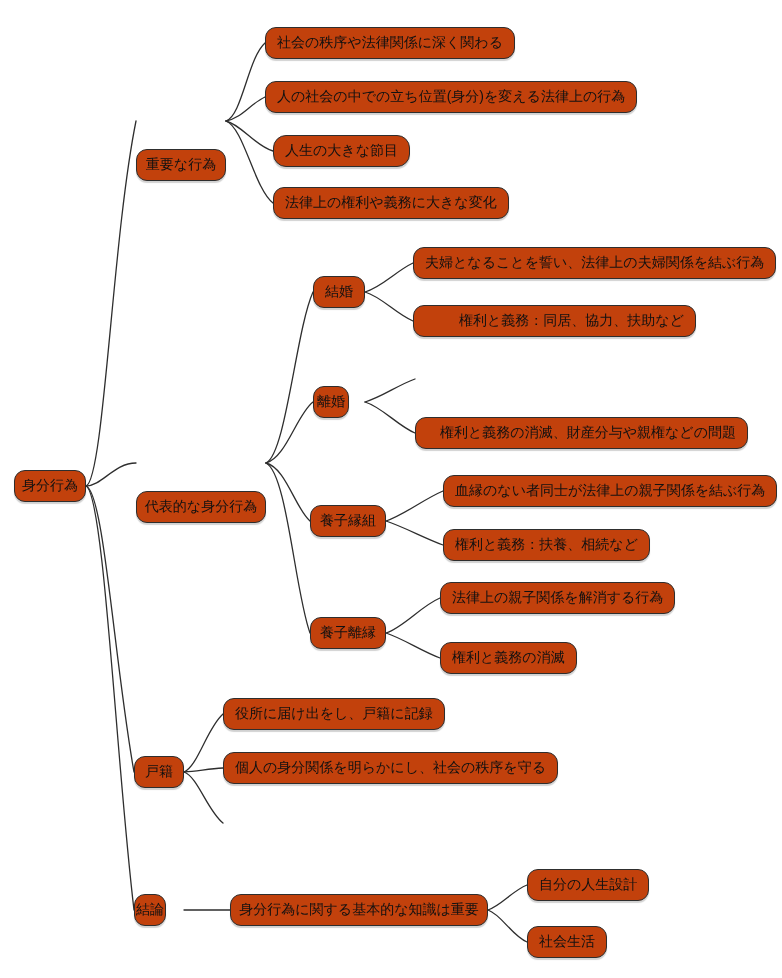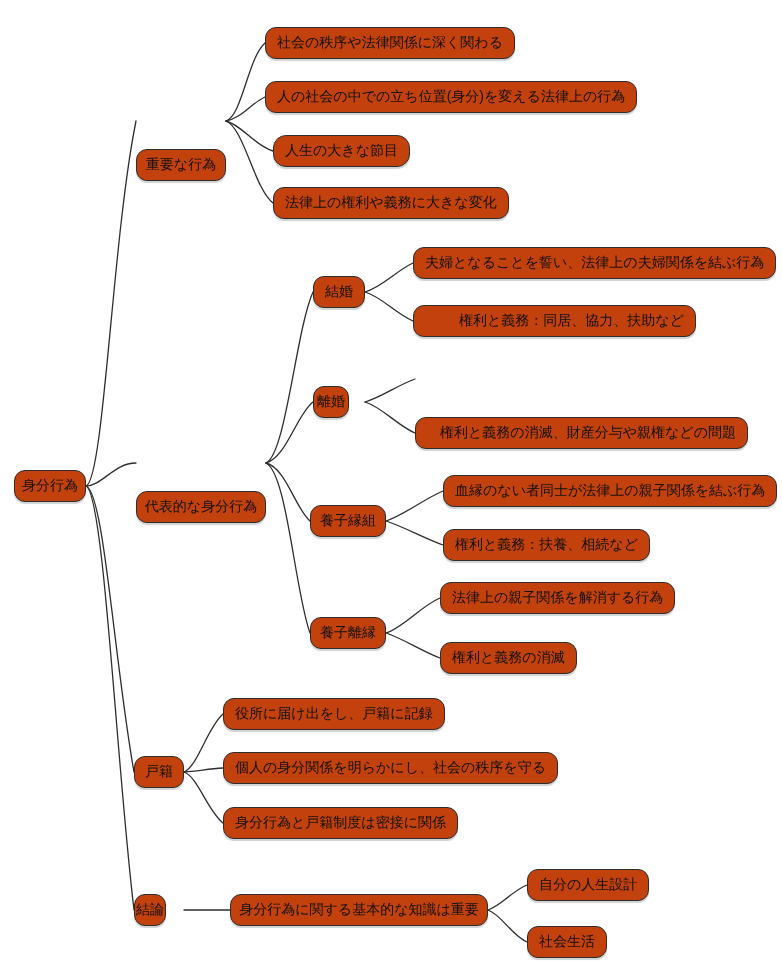--- a/index.html
+++ b/index.html
@@ -110,20 +110,19 @@
   <div class="node leaf" style="left:443px; top:475px;">血縁のない者同士が法律上の親子関係を結ぶ行為</div>
   <div class="node leaf" style="left:443px; top:529px;">権利と義務：扶養、相続など</div>
 
   <div class="node" style="left:310px; top:617px; width:76px;">養子離縁</div>
   <div class="node leaf" style="left:440px; top:582px;">法律上の親子関係を解消する行為</div>
   <div class="node leaf" style="left:440px; top:642px;">権利と義務の消滅</div>
 
   <div class="node" style="left:134px; top:756px; width:50px;">戸籍</div>
   <div class="node leaf" style="left:223px; top:698px;">役所に届け出をし、戸籍に記録</div>
   <div class="node leaf" style="left:223px; top:752px;">個人の身分関係を明らかにし、社会の秩序を守る</div>
-  <div class="node leaf" style="left:223px; top:807px;">身分行為と戸籍制度は密接に関係</div>
 
   <div class="node" style="left:134px; top:894px; width:32px;">結論</div>
   <div class="node leaf" style="left:527px; top:869px;">自分の人生設計</div>
   <div class="node" style="left:230px; top:894px; width:258px;">身分行為に関する基本的な知識は重要</div>
   <div class="node leaf" style="left:527px; top:926px;">社会生活</div>
 
 </div>
 
 </body></html>

